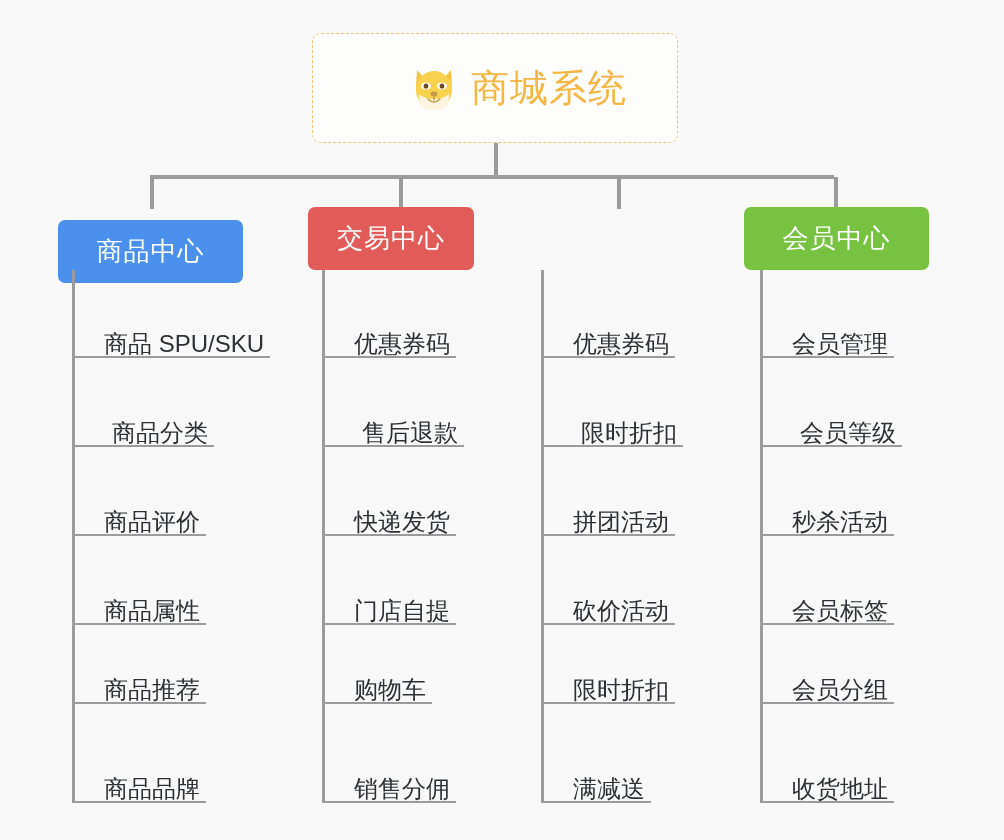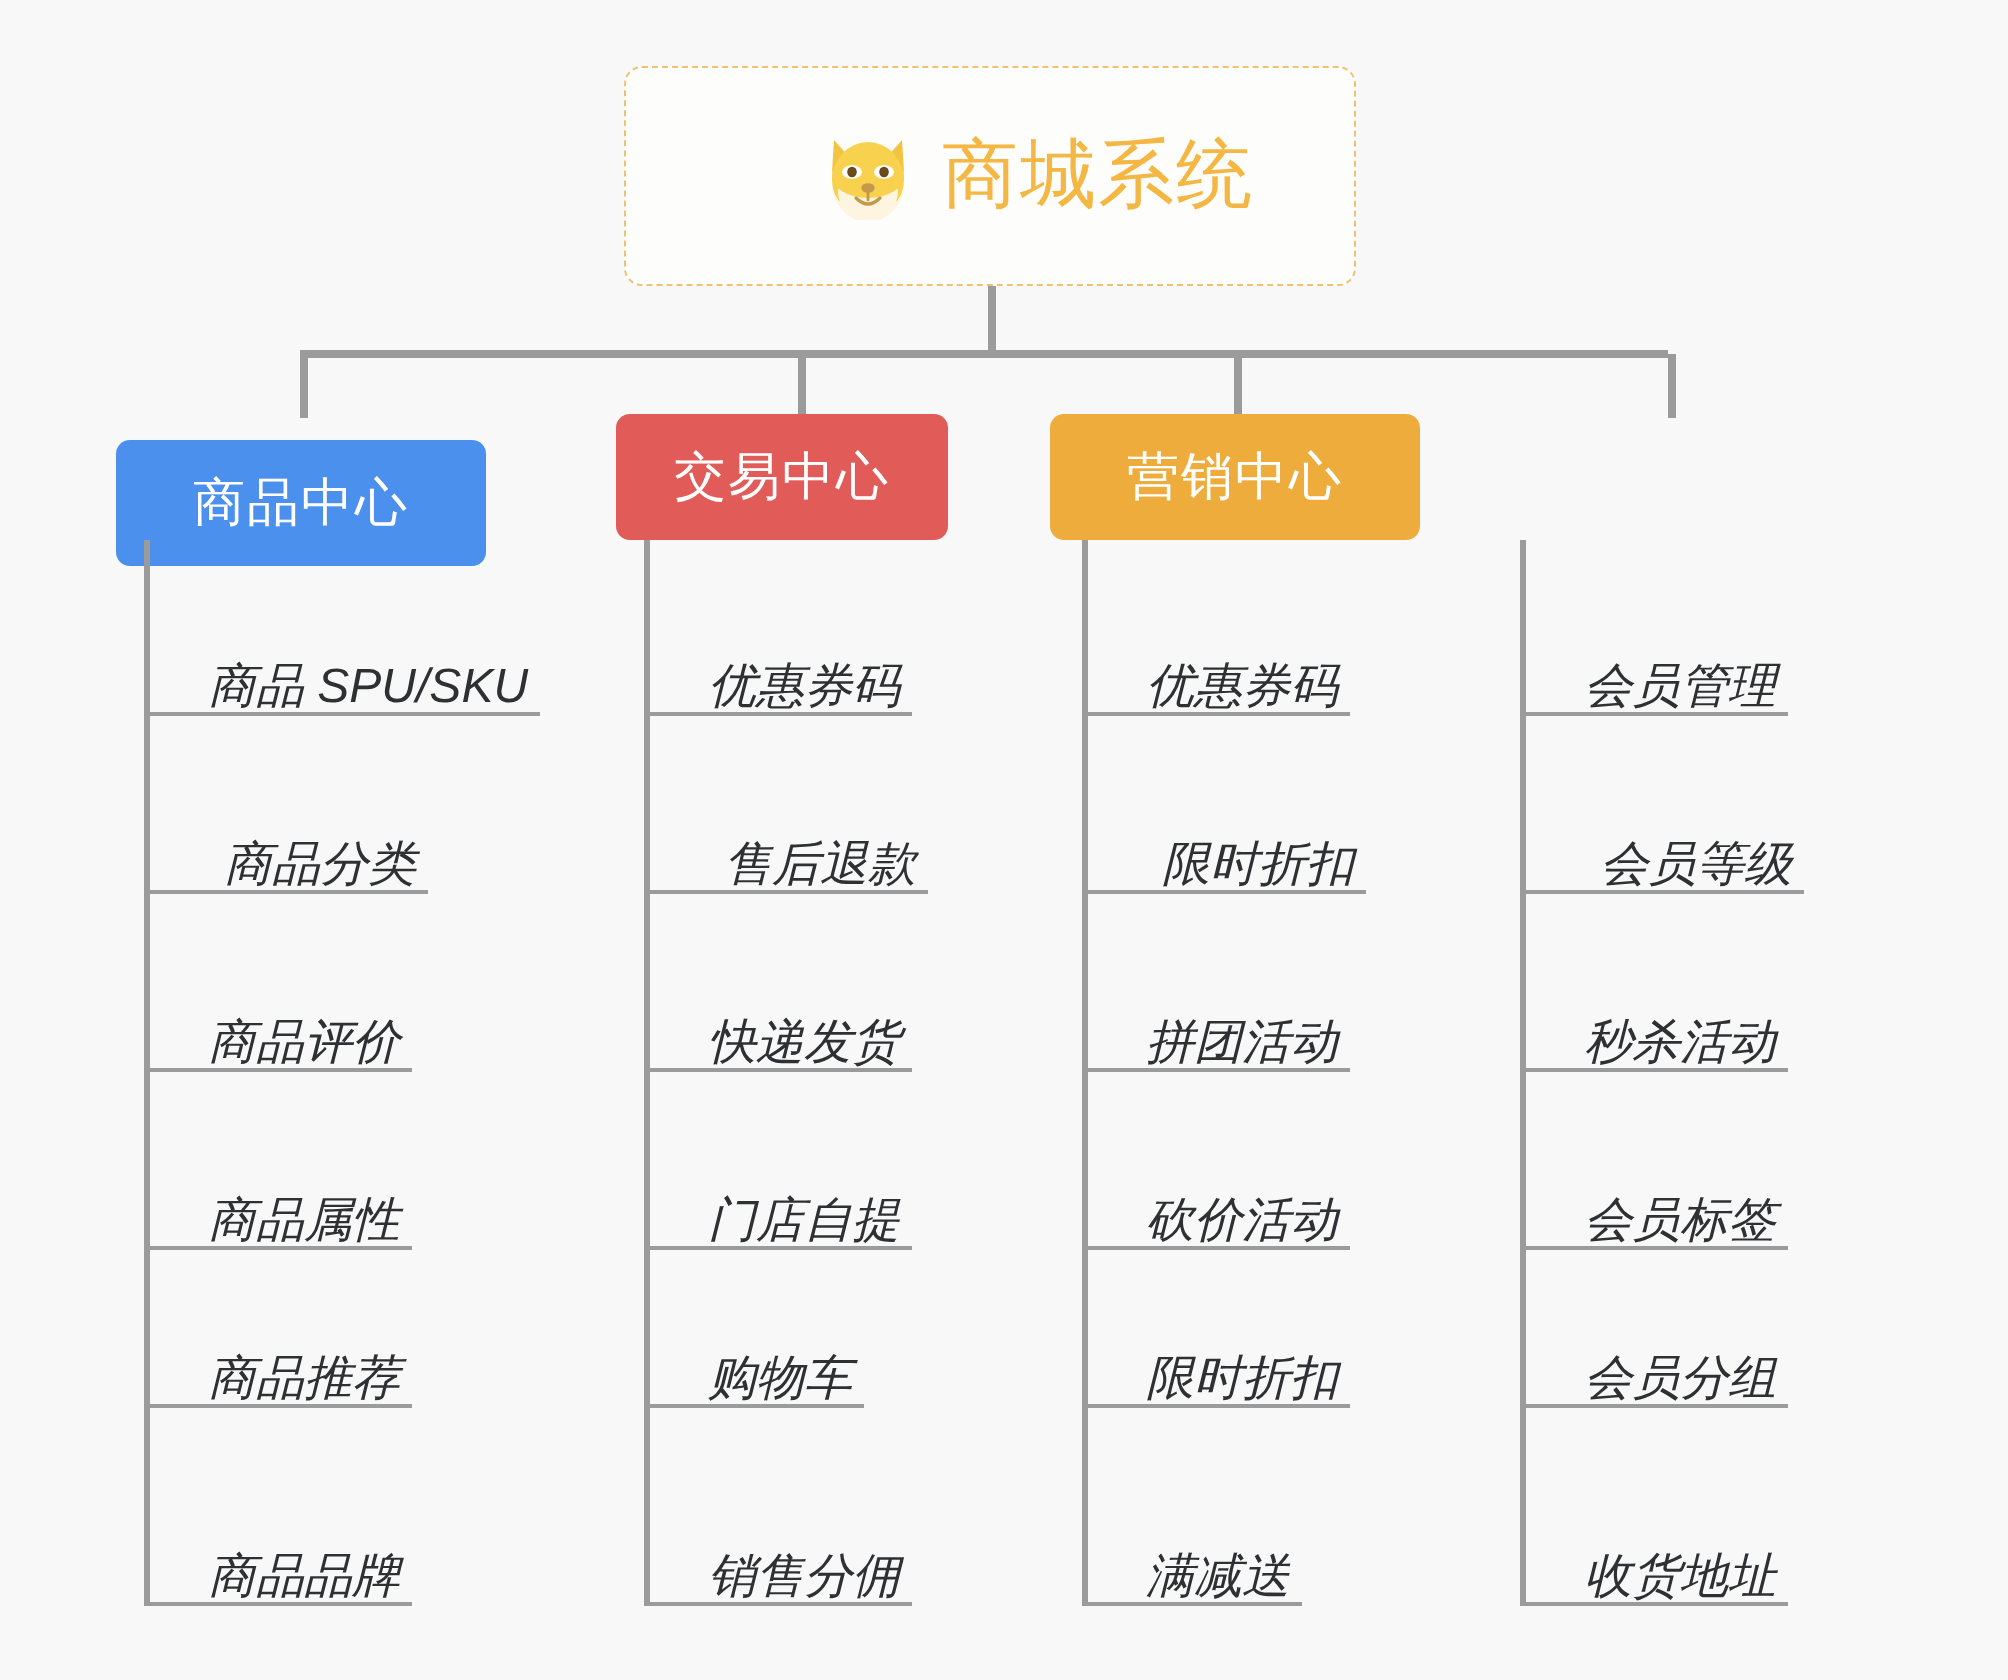--- a/index.html
+++ b/index.html
@@ -119,21 +119,20 @@
   .leaf {
     position: absolute;
     left: 0;
     height: 46px;
     padding-left: 32px;
     box-sizing: border-box;
     display: flex;
     align-items: flex-end;
     border-bottom: 2px solid #9b9b9b;
     white-space: nowrap;
-    font-style: italic;
   }
   .leaf-label {
     font-size: 24px;
     color: #2e3033;
     line-height: 1.25;
     padding-right: 6px;
     transform: translateY(3px);
   }
   .leaf-0 { top: 42px;  }
   .leaf-1 { top: 131px; padding-left: 40px; }
@@ -168,21 +167,21 @@
 
   <div class="conn" id="trunk-stem" style="background: rgb(155, 155, 155);"></div>
   <div class="conn" id="trunk-bar" style="background: rgb(155, 155, 155);"></div>
   <div class="conn drop" id="drop-0" style="background: rgb(155, 155, 155);"></div>
   <div class="conn drop" id="drop-1" style="background: rgb(155, 155, 155);"></div>
   <div class="conn drop" id="drop-2" style="background: rgb(155, 155, 155);"></div>
   <div class="conn drop" id="drop-3" style="background: rgb(155, 155, 155);"></div>
 
   <div class="cat-box" id="cat-0" style="background: rgb(74, 144, 236);">商品中心</div>
   <div class="cat-box" id="cat-1" style="background: rgb(225, 91, 88);">交易中心</div>
-  <div class="cat-box" id="cat-2" style="background: rgb(238, 172, 60);">营销中心</div>
+  <div class="cat-box" id="cat-3" style="background: rgb(120, 194, 66);">会员中心</div>
 
   <div class="leaf-col" id="col-0">
     <div class="col-spine" style="background: rgb(155, 155, 155);"></div>
     <div class="leaf leaf-0">
         <span class="leaf-label">商品 SPU/SKU</span>
       </div>
     <div class="leaf leaf-1">
         <span class="leaf-label">商品分类</span>
       </div>
     <div class="leaf leaf-2">

